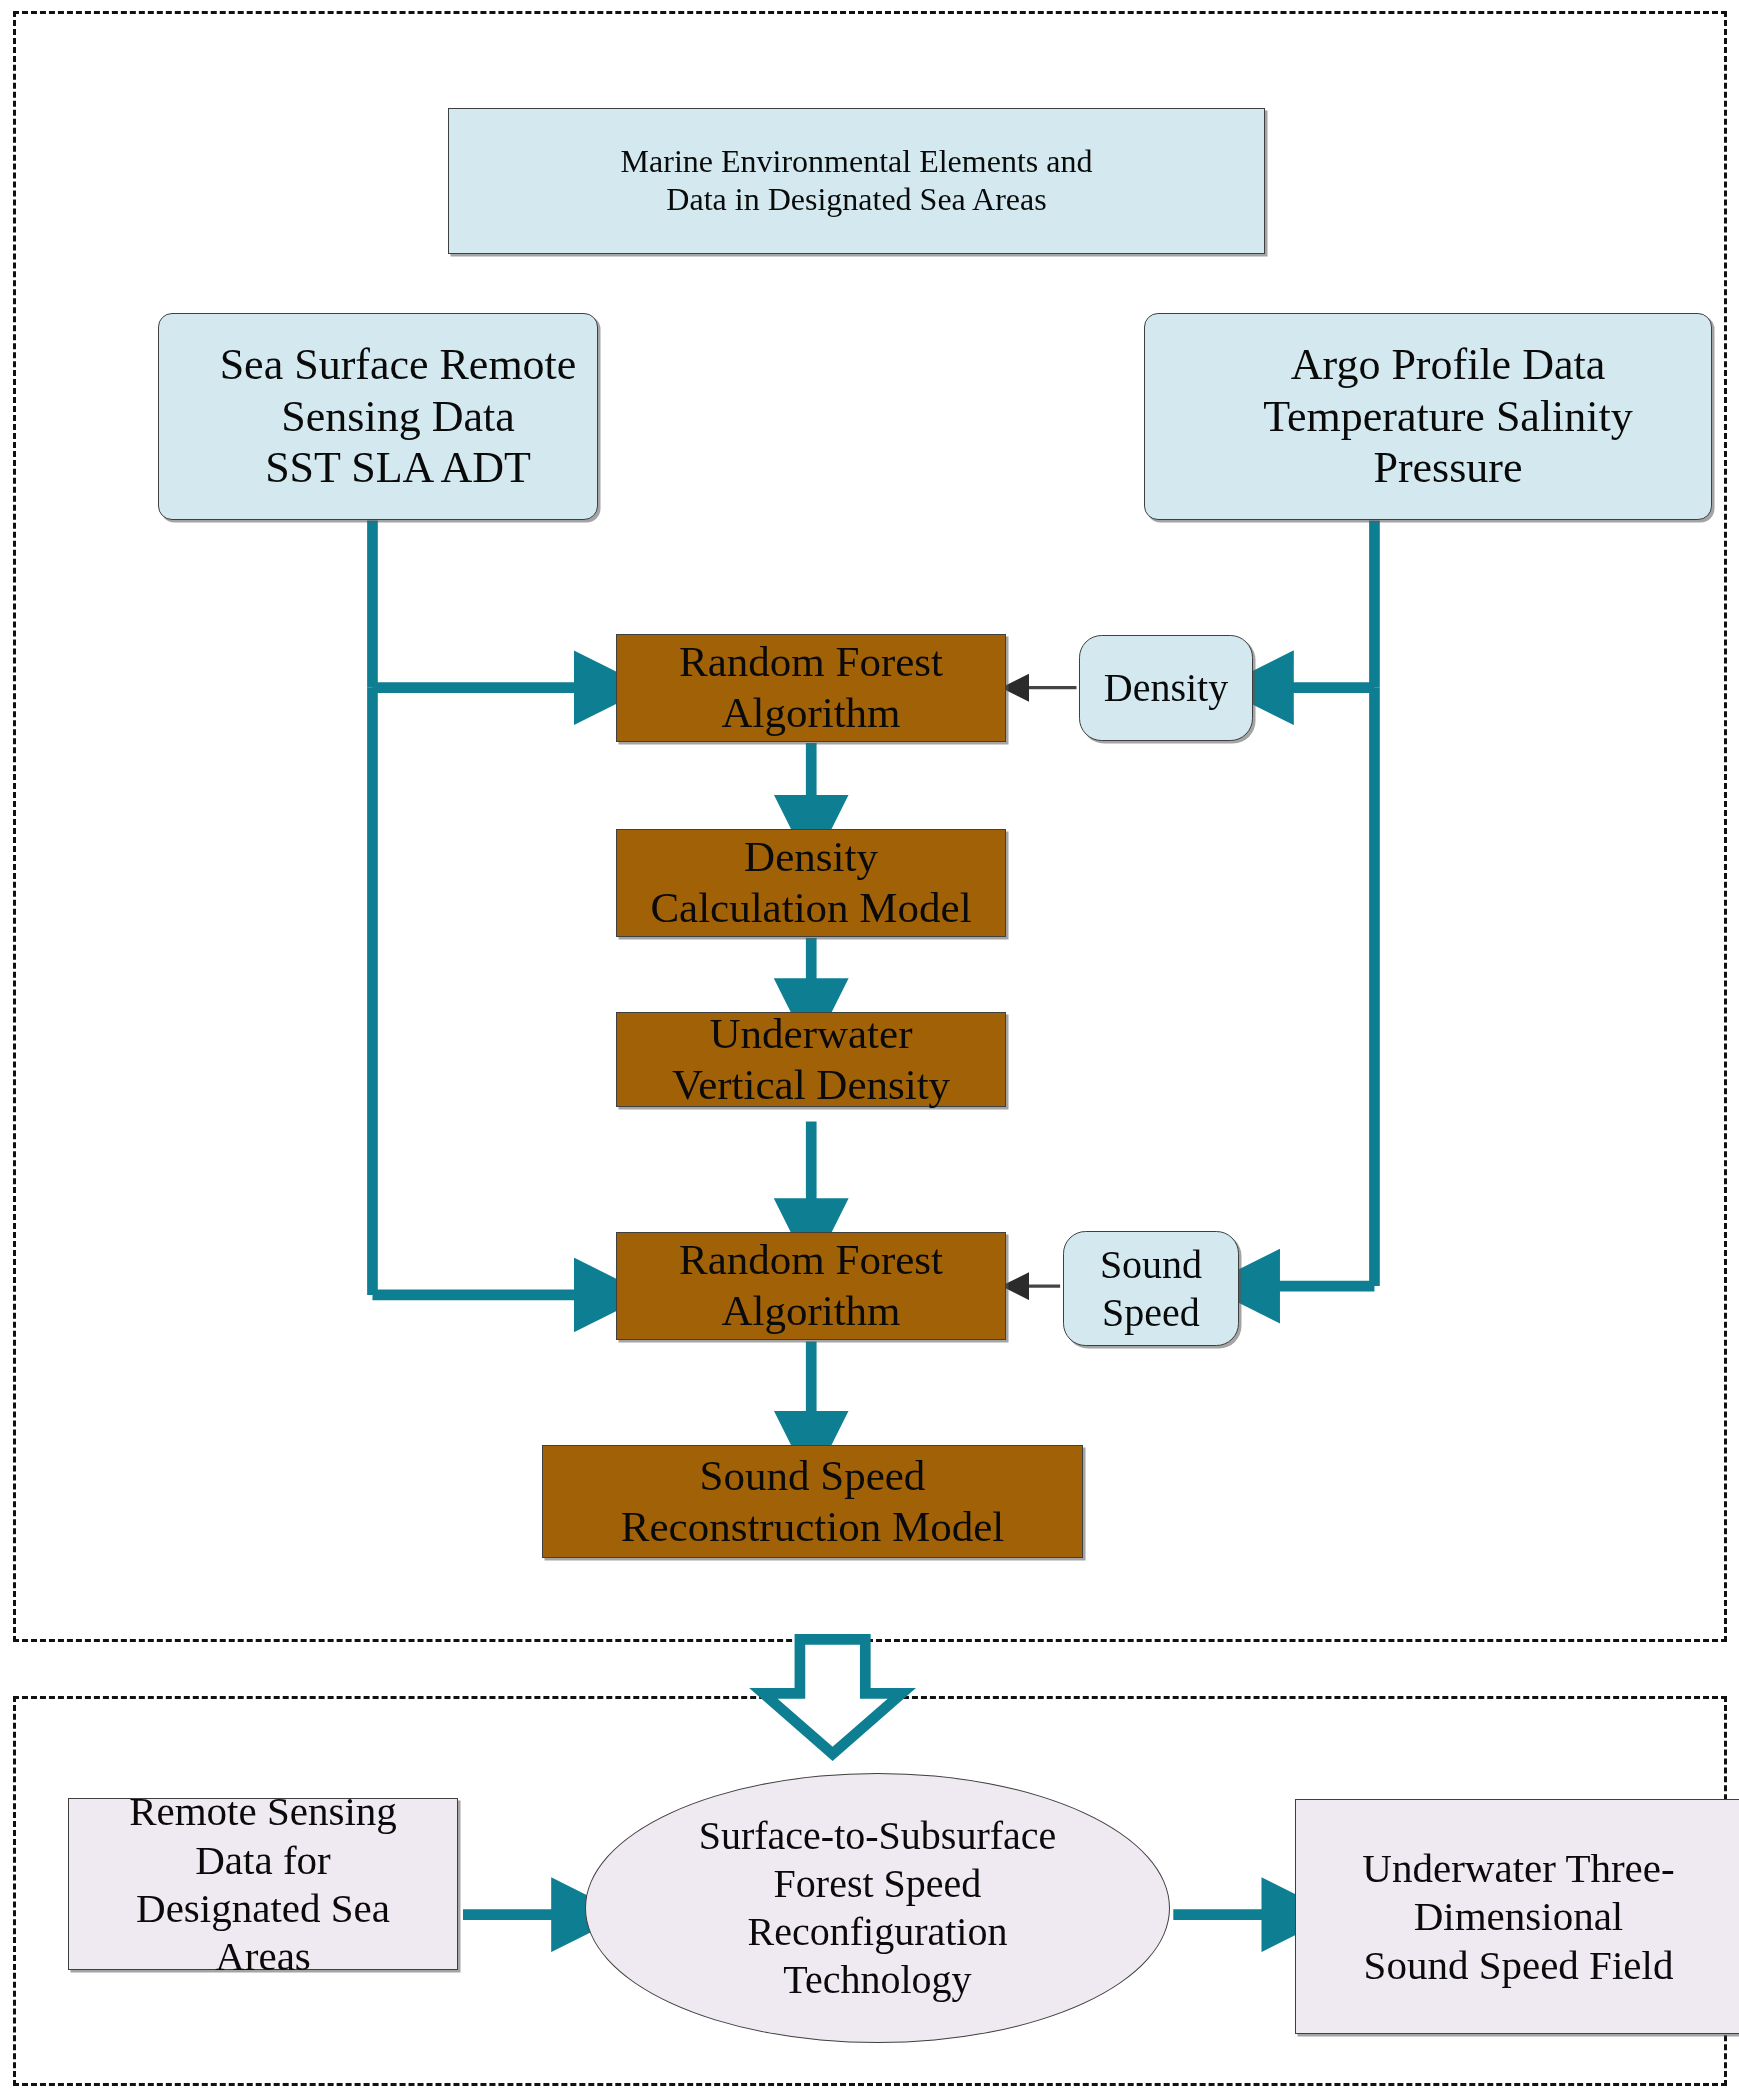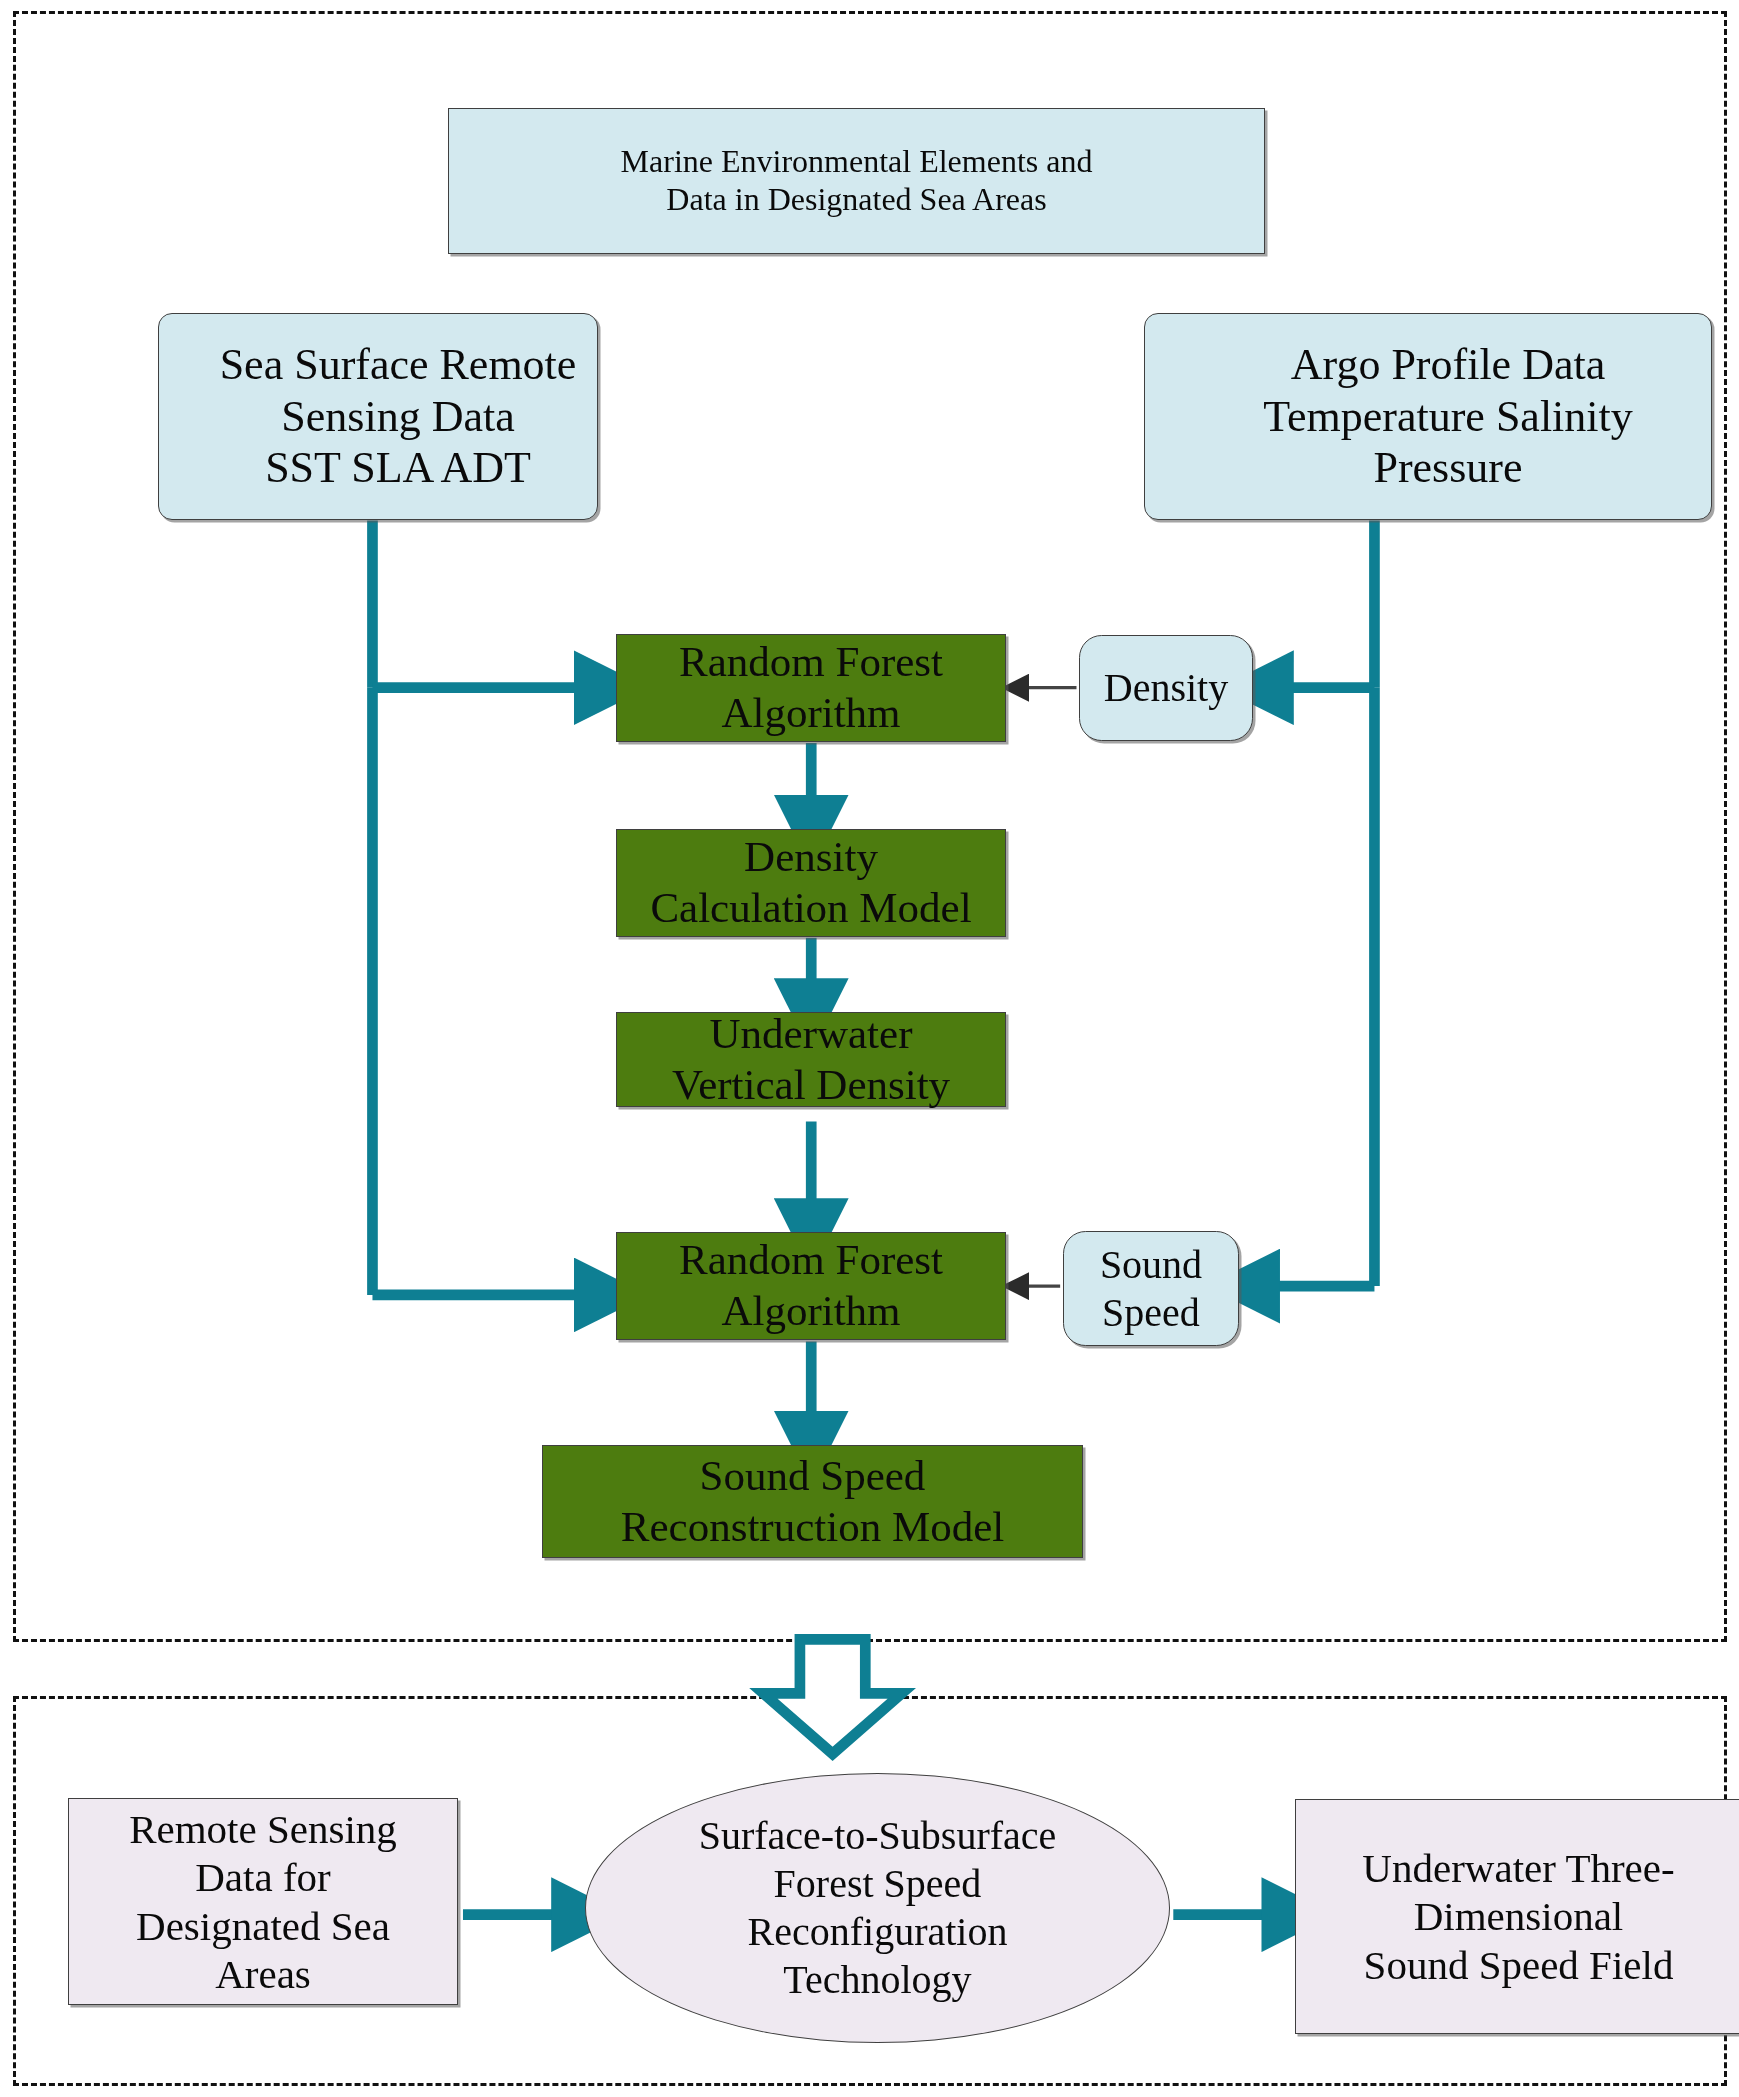--- a/index.html
+++ b/index.html
@@ -36,21 +36,21 @@
     align-items: center;
     justify-content: center;
     text-align: center;
     color: #0a0a0a;
     line-height: 1.18;
     white-space: pre-line;
     border: 1.9px solid #3f3f3f;
     box-shadow: 2.5px 2.5px 0 rgba(90,90,90,0.55);
   }
   .blue   { background: #d3e9ef; }
-  .green  { background: #4d7c0f; font-family: Liberation Serif, serif; }
+  .green  { background: #a16207; font-family: Liberation Serif, serif; }
   .violet { background: #efe9f1; }
   .rounded { border-radius: 14px; padding-left: 40px; }
 
   .ellipse {
     position: absolute;
     box-sizing: border-box;
     display: flex;
     align-items: center;
     justify-content: center;
     text-align: center;
@@ -67,21 +67,21 @@
   #node-sea-surface  { left: 158px;  top: 313px;  width: 440px;  height: 207px; font-size: 44px; }
   #node-argo         { left: 1144px; top: 313px;  width: 568px;  height: 207px; font-size: 44px; }
   #node-rf1          { left: 616px;  top: 634px; width: 390px;  height: 108px; font-size: 43px; }
   #node-density-in   { left: 1079px; top: 635px; width: 174px;  height: 106px; font-size: 40px; border-radius: 22.6px; }
   #node-dcm          { left: 616px;  top: 829px; width: 390px;  height: 108px; font-size: 43px; }
   #node-uvd          { left: 616px;  top: 1012px; width: 390px;  height: 95px; font-size: 43px; }
   #node-rf2          { left: 616px;  top: 1232px; width: 390px;  height: 108px; font-size: 43px; }
   #node-sound-in     { left: 1063px; top: 1231px; width: 176px;  height: 115px; font-size: 40px; border-radius: 22.6px; }
   #node-ssrm         { left: 542px;  top: 1445px; width: 541px;  height: 113px; font-size: 43px; }
 
-  #node-rs-data      { left: 68px;  top: 1798px; width: 390px;  height: 207px; font-size: 41px; }
+  #node-rs-data      { left: 68px;  top: 1798px; width: 390px;  height: 172px; font-size: 41px; }
   #node-ellipse      { left: 585px;  top: 1773px; width: 585px;  height: 270px; font-size: 40px; }
   #node-usf          { left: 1295px; top: 1799px; width: 447px;  height: 235px; font-size: 41px; }
 
   
   #wires {
     position: absolute;
     left: 0; top: 0;
     width: 1740px;
     height: 2097px;
     pointer-events: none;

